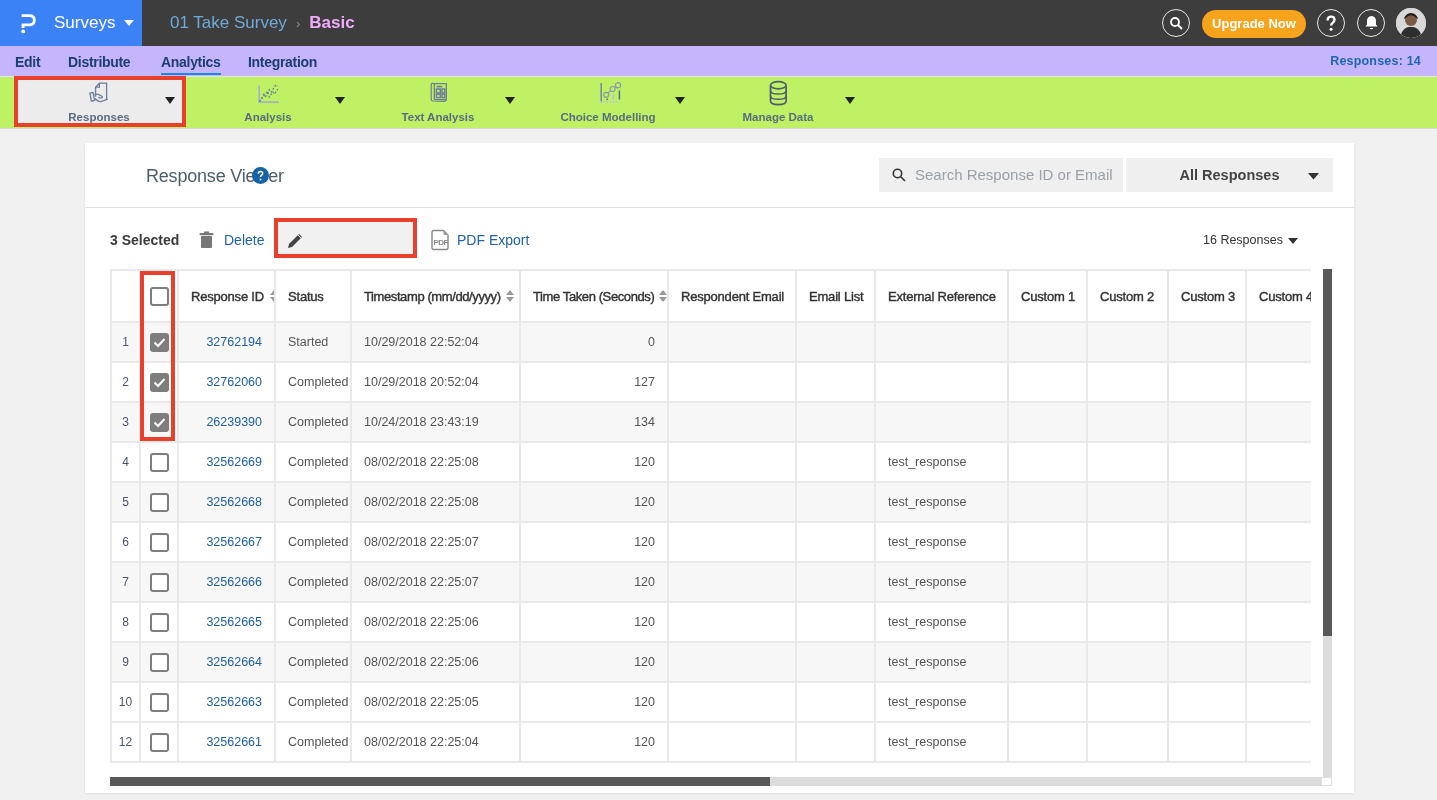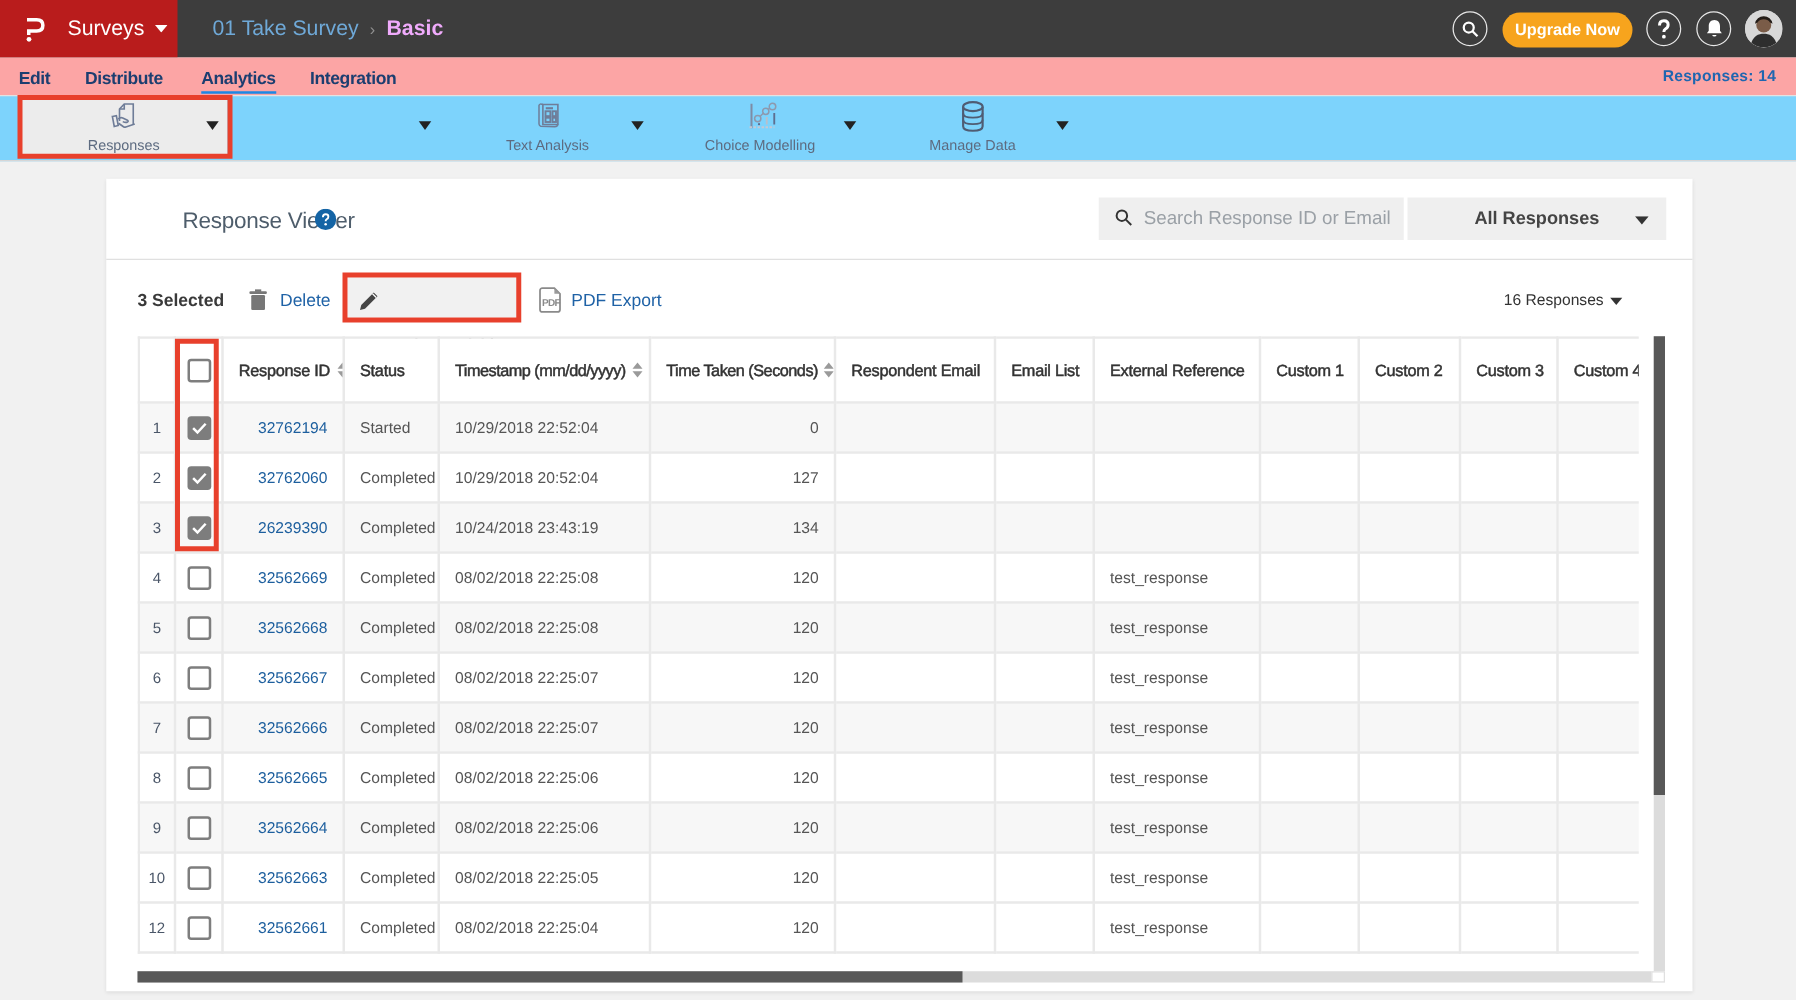--- a/index.html
+++ b/index.html
@@ -2,40 +2,40 @@
 <html><head>
 <meta charset="utf-8">
 <style>
 * { margin:0; padding:0; box-sizing:border-box; }
 html,body { width:1437px; height:800px; overflow:hidden; background:#f1f1f1;
   font-family:"Liberation Sans", sans-serif; }
 .abs { position:absolute; }
 
 
 #topbar { position:absolute; left:0; top:0; width:1437px; height:46px; background:#3d3d3d; }
-#logoblk { position:absolute; left:0; top:0; width:142px; height:46px; background:#b91c1c; }
+#logoblk { position:absolute; left:0; top:0; width:142px; height:46px; background:#3b82f6; }
 #surveys { position:absolute; left:54px; top:13px; color:#fff; font-size:17px; }
 #crumb { position:absolute; left:170px; top:13px; font-size:17px; color:#6fa9d8; }
 #crumb .sep { color:#8f8f8f; font-size:13px; padding:0 9px; }
 #crumb .cur { color:#f0abfc; font-weight:bold; }
 .circ { position:absolute; top:9px; width:28px; height:28px; border:1.5px solid #e8e8e8;
   border-radius:50%; }
 #upgr { position:absolute; left:1202px; top:10px; width:104px; height:28px; background:#f7a41d;
   border-radius:14px; color:#fff; font-size:13px; font-weight:bold; text-align:center;
   line-height:28px; }
 
 
-#nav2 { position:absolute; left:0; top:46px; width:1437px; height:31px; background:#fca5a5;
+#nav2 { position:absolute; left:0; top:46px; width:1437px; height:31px; background:#c4b5fd;
   border-bottom:1px solid #e3e3e3; }
 #nav2 .it { position:absolute; top:8px; font-size:14px; color:#1c3e70; font-weight:bold; letter-spacing:-0.3px; }
 #resp14 { position:absolute; right:16px; top:8px; font-size:12.5px; color:#1f66b0; font-weight:bold; letter-spacing:0.2px; }
 
 
-#toolbar { position:absolute; left:0; top:77px; width:1437px; height:52px; background:#7dd3fc;
-  border-bottom:1px solid #d6d6d6; }
+#toolbar { position:absolute; left:0; top:77px; width:1437px; height:52px; background:#bef264;
+  border-bottom:1px solid #d6d6d6;font-weight:bold; }
 .titem { position:absolute; top:3px; width:166px; height:44px; text-align:center; }
 .titem .lbl { position:absolute; top:31px; width:100%; font-size:11.5px; color:#5d6b80; }
 .ticon { position:absolute; top:0px; left:50%; margin-left:-14px; }
 .tcaret { position:absolute; top:20px; width:0; height:0; border-left:5.5px solid transparent;
   border-right:5.5px solid transparent; border-top:7px solid #222; }
 
 
 .redbox { position:absolute; border:4px solid #e8402c; background:transparent; z-index:50; }
 
 
@@ -136,20 +136,28 @@
       <path d="M10.6 16.8 V7.2 L14.4 3.2 H21.6 V19.8"></path>
       <path d="M14.4 3.2 V7.2 H10.6"></path>
       <path d="M4.9 13.2 L8.1 12.6 L9.6 20.4 L6.4 21.2 Z"></path>
       <path d="M9.6 15.3 Q11.2 13.6 13.2 14.4 L16.6 16 Q18.3 16.9 16.9 17.7 Q15.4 18.3 13.2 17.3"></path>
       <path d="M9.8 18.6 L13.8 21.4 Q14.6 21.9 15.7 21.6 L22.8 19.2"></path>
     </svg>
     <div class="lbl">Responses</div>
   </div>
   <div class="tcaret" style="left:165px"></div>
 
+  <div class="titem" style="left:185px;">
+    <svg class="ticon" width="28" height="28" viewBox="0 0 28 28" fill="none">
+      <path d="M5.2 5.5 V22.2 H25" stroke="#a9b2c0" stroke-width="1.7"></path>
+      <path d="M5.5 21.8 L9.8 14.2 L11.8 16.4 L15.5 9.6 L17.3 12 L21.8 4.8 L23.3 6.2" stroke="#6f7d98" stroke-width="1.2" stroke-dasharray="2 1.6"></path>
+      <path d="M5.5 21.8 L13.5 11.2 L15.3 17 L18.8 12 L20.3 14 L23.8 9.2" stroke="#6f7d98" stroke-width="1.2" stroke-dasharray="2 1.6"></path>
+    </svg>
+    <div class="lbl">Analysis</div>
+  </div>
   <div class="tcaret" style="left:335px"></div>
 
   <div class="titem" style="left:355px;">
     <svg class="ticon" width="28" height="28" viewBox="0 0 28 28" fill="none" stroke="#6f7d98" stroke-width="1.3">
       <path d="M10.3 3.6 H22.3 V19.6 H10.3 Z"></path>
       <path d="M10.3 3.6 Q7.6 2.6 7.2 4.4 V19.2 Q7.3 20.6 8.6 21 L19.9 21.4 Q21.9 21.3 22.3 19.6" stroke-width="1.2"></path>
       <path d="M12.6 6.6 H18.4" stroke-width="1.7"></path>
       <rect x="12.4" y="9" width="3.9" height="3.9" stroke-width="1.5"></rect>
       <rect x="18" y="9" width="2.8" height="3.9" stroke-width="1.5"></rect>
       <rect x="12.4" y="14.2" width="3.9" height="3.4" stroke-width="1.5"></rect>

